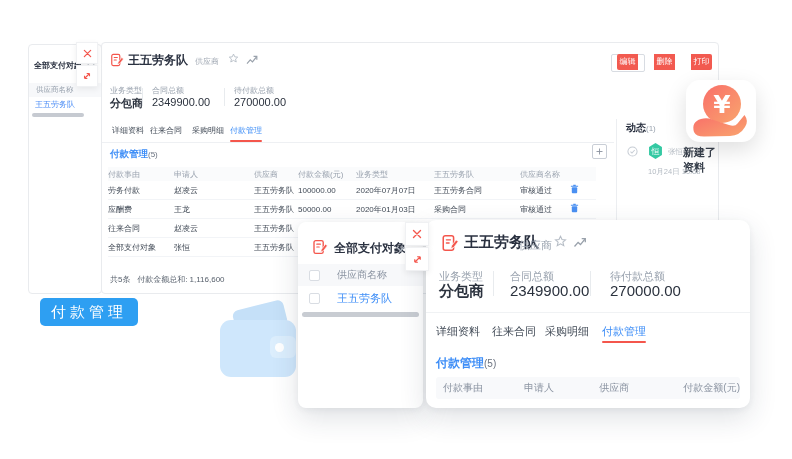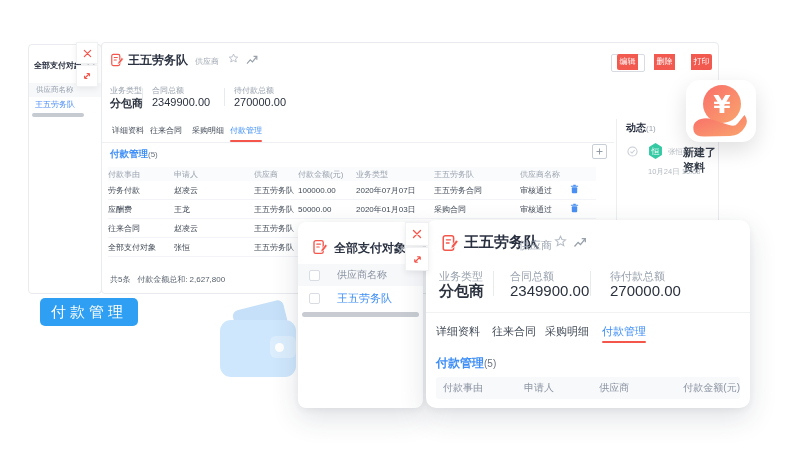--- a/index.html
+++ b/index.html
@@ -235,21 +235,21 @@
         <td></td>
         <td></td>
         <td class="link"></td>
         <td></td>
         <td></td>
       </tr>
     </tbody>
       </table>
     <div class="abs t-foot">
       <span>共5条</span>&nbsp;&nbsp;
-      <span>付款金额总和: 2,627,800</span>
+      <span>付款金额总和: 1,116,600</span>
     </div>
 
     <div class="abs v-div"></div>
     <span class="abs act-title"><span>动态</span><span class="act-count">(1)</span></span>
     <svg class="abs" style="left:525px;top:103px;" width="11" height="11" viewBox="0 0 12 12">
         <circle cx="6" cy="6" r="5" fill="none" stroke="#c6ccd4" stroke-width="1.1"></circle>
         <path d="M3.8 6.2 L5.4 7.7 L8.4 4.4" fill="none" stroke="#c6ccd4" stroke-width="1.1"></path>
       </svg>
     <div class="hex">恒</div>
     <span class="abs act-user">张恒</span>

